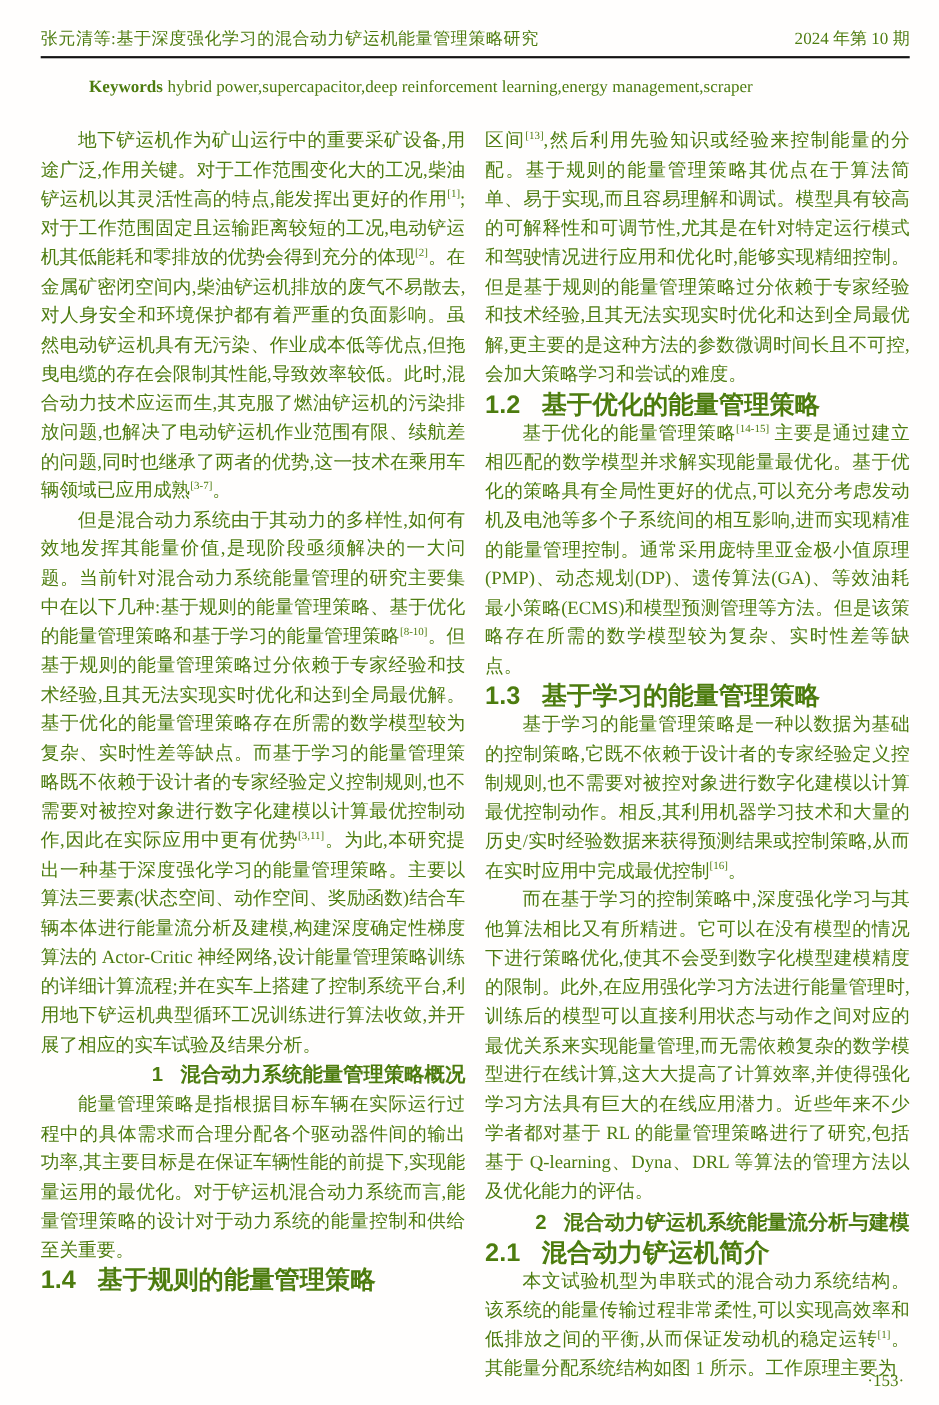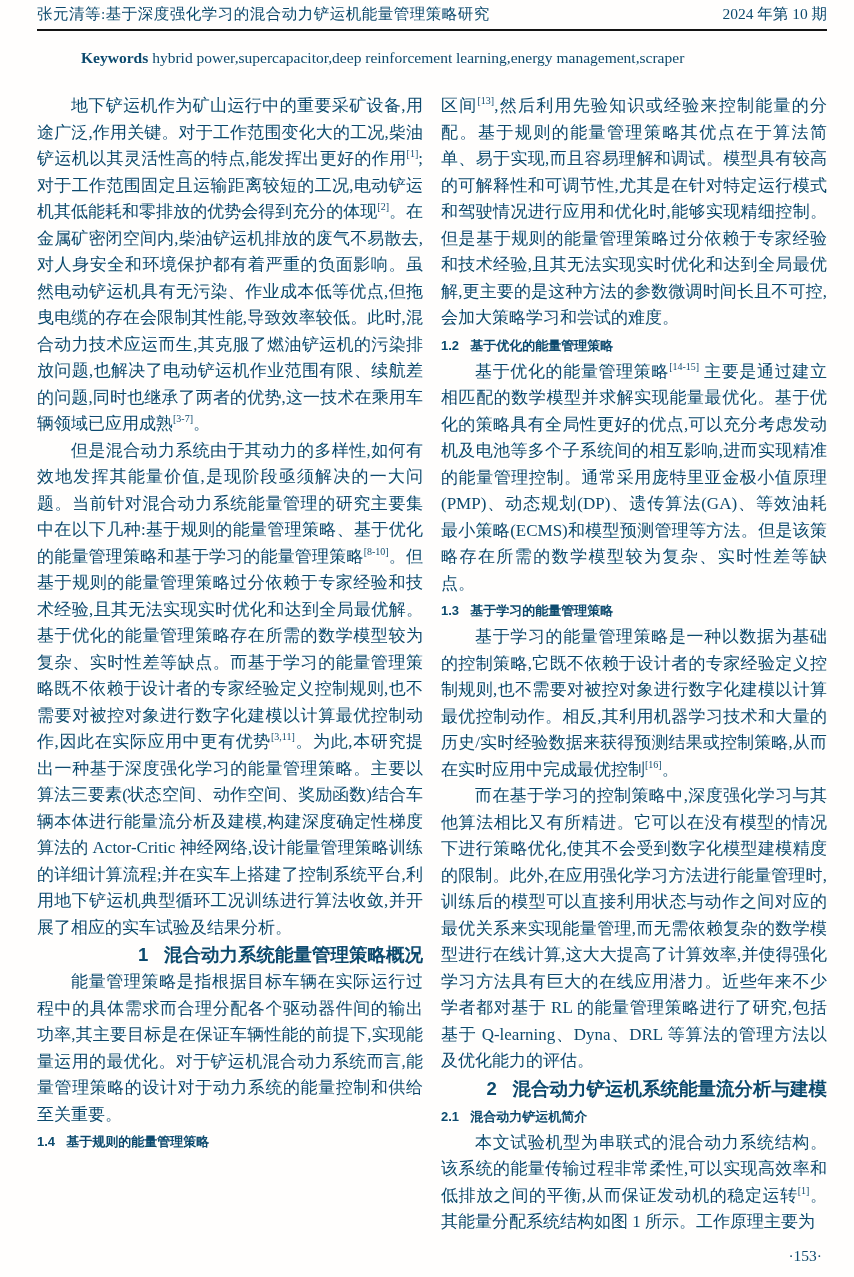--- a/index.html
+++ b/index.html
@@ -1,24 +1,24 @@
 <!DOCTYPE html>
 <html><head>
 <meta charset="utf-8">
 <style>
   html, body { margin: 0; padding: 0; background: #ffffff; }
   .page {
     position: relative;
     width: 854px;
     height: 1277px;
     background: #fffefd;
-    color: #0c4a6e;
+    color: #4d7c0f;
     font-family: "Liberation Serif", "DejaVu Serif", serif;
     box-sizing: border-box;
-    padding: 4px 27px 0 37px;
+    padding: 26px 27px 0 37px;
     overflow: hidden;
   }
   .running-header {
     display: flex;
     justify-content: space-between;
     align-items: baseline;
     font-size: 15.5px;
     line-height: 20px;
   }
   .running-title { letter-spacing: 0.5px; }
@@ -51,21 +51,21 @@
     text-indent: 2em;
   }
   .col p.para.noindent { text-indent: 0; }
   .heading {
     font-family: "Liberation Sans", "DejaVu Sans", sans-serif;
     font-weight: bold;
     text-align: left;
   }
   .heading .h-num { display: inline-block; margin-right: 0.85em; }
   .h1 { font-size: 18.5px; line-height: 28px; text-align: right; }
-  .h2 { font-size: 13px;  line-height: 27px; }
+  .h2 { font-size: 23px;  line-height: 27px; }
   sup.ref {
     font-size: 10px;
     line-height: 0;
     vertical-align: super;
     letter-spacing: 0;
   }
   .page-number {
     position: absolute;
     right: 32px;
     bottom: 12px;

